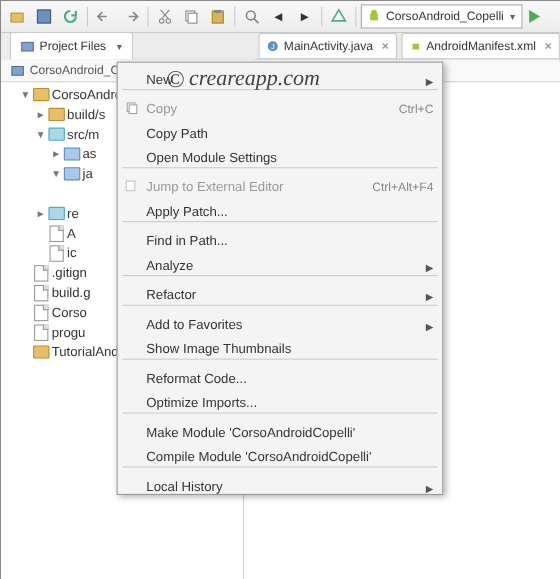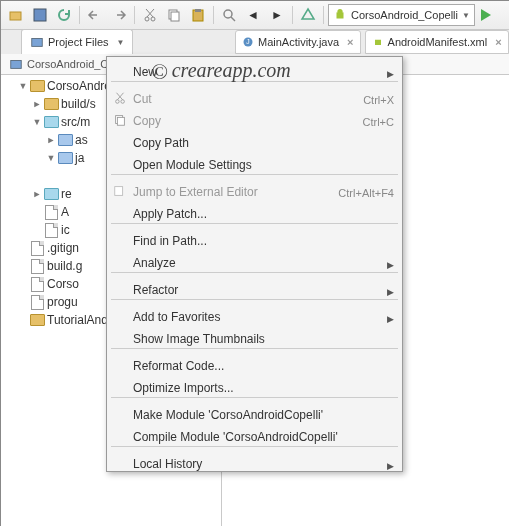--- a/index.html
+++ b/index.html
@@ -4,21 +4,21 @@
 <style>
 html,body{margin:0;padding:0;font-family:"Segoe UI",Tahoma,sans-serif;font-size:12px;background:#f0f0f0;color:#333;overflow:hidden}
 .root{width:509px;height:526px;position:relative;background:#fff;border:1px solid #888}
 .toolbar{height:28px;background:linear-gradient(#f8f8f8,#ececec);border-bottom:1px solid #c9c9c9;display:flex;align-items:center;padding:0 4px;gap:2px}
 .tb-btn{width:22px;height:22px;display:flex;align-items:center;justify-content:center;border-radius:2px}
 .tb-btn svg{width:16px;height:16px}
 .tb-sep{width:1px;height:18px;background:#ccc;margin:0 2px}
 .run-combo{display:flex;align-items:center;height:20px;border:1px solid #aaa;background:#fff;padding:0 4px;gap:4px;font-size:11px}
 .play{width:0;height:0;border-left:10px solid #4caf50;border-top:6px solid transparent;border-bottom:6px solid transparent;margin-left:4px}
 .tabs{height:24px;background:#ececec;border-bottom:1px solid #c9c9c9;display:flex;align-items:flex-end}
-.side-tab{display:flex;align-items:center;gap:4px;padding:2px 8px;border:1px solid #c9c9c9;border-bottom:none;background:#fff;height:20px;font-size:11px;border-radius:3px 3px 0 0;margin-left:20px}
+.side-tab{display:flex;align-items:center;gap:4px;padding:2px 8px;border:1px solid #c9c9c9;border-bottom:none;background:#fff;height:20px;font-size:11px;border-radius:3px 3px 0 0;margin-left:8px}
 .editor-tabs{height:24px;background:#ececec;border-bottom:3px solid #ef4444;display:flex;align-items:center;position:absolute;left:230px;top:29px;right:0}
 .etab{display:flex;align-items:center;gap:4px;padding:2px 6px;border:1px solid #c9c9c9;background:#fff;height:18px;font-size:11px;margin-left:4px;border-radius:3px 3px 0 0}
 .etab .x{color:#999;font-weight:bold;margin-left:4px;cursor:pointer}
 .bc{position:absolute;left:0;top:53px;height:20px;right:0;border-bottom:1px solid #c9c9c9;background:#f8f8f8;display:flex;align-items:center;padding-left:8px;font-size:11px;color:#555}
 .body{position:absolute;top:74px;left:0;right:0;bottom:0;display:flex}
 .tree{width:220px;border-right:1px solid #c9c9c9;background:#fff;overflow:hidden;font-size:12px;padding-top:2px}
 .trow{display:flex;align-items:center;height:18px;white-space:nowrap}
 .trow .tw{width:12px;text-align:center;color:#777;font-size:9px}
 .trow .ic{width:16px;height:16px;display:flex;align-items:center;justify-content:center;margin-right:2px}
 .folder{width:13px;height:10px;background:#e6c068;border:1px solid #b8922f;border-radius:1px;position:relative}
@@ -256,31 +256,20 @@
 
   <div class="menu" id="menu">
       <div class="mrow">
         <span>New</span>
         <span class="arr">▶</span>
       </div>
       <div class="msep"></div>
       <div class="mrow disabled">
         <span class="mic">
           <svg width="14" height="14" viewBox="0 0 16 16">
-            <circle cx="5" cy="12" r="2" fill="none" stroke="#999"></circle>
-            <circle cx="11" cy="12" r="2" fill="none" stroke="#999"></circle>
-            <path d="M5 10L12 2M11 10L4 2" stroke="#999"></path>
-          </svg>
-        </span>
-        <span>Cut</span>
-        <span class="sc">Ctrl+X</span>
-      </div>
-      <div class="mrow disabled">
-        <span class="mic">
-          <svg width="14" height="14" viewBox="0 0 16 16">
             <rect x="3" y="3" width="8" height="9" fill="#fff" stroke="#999"></rect>
             <rect x="5" y="5" width="8" height="9" fill="#fff" stroke="#999"></rect>
           </svg>
         </span>
         <span>Copy</span>
         <span class="sc">Ctrl+C</span>
       </div>
       <div class="mrow">
         <span>Copy Path</span>
       </div>

